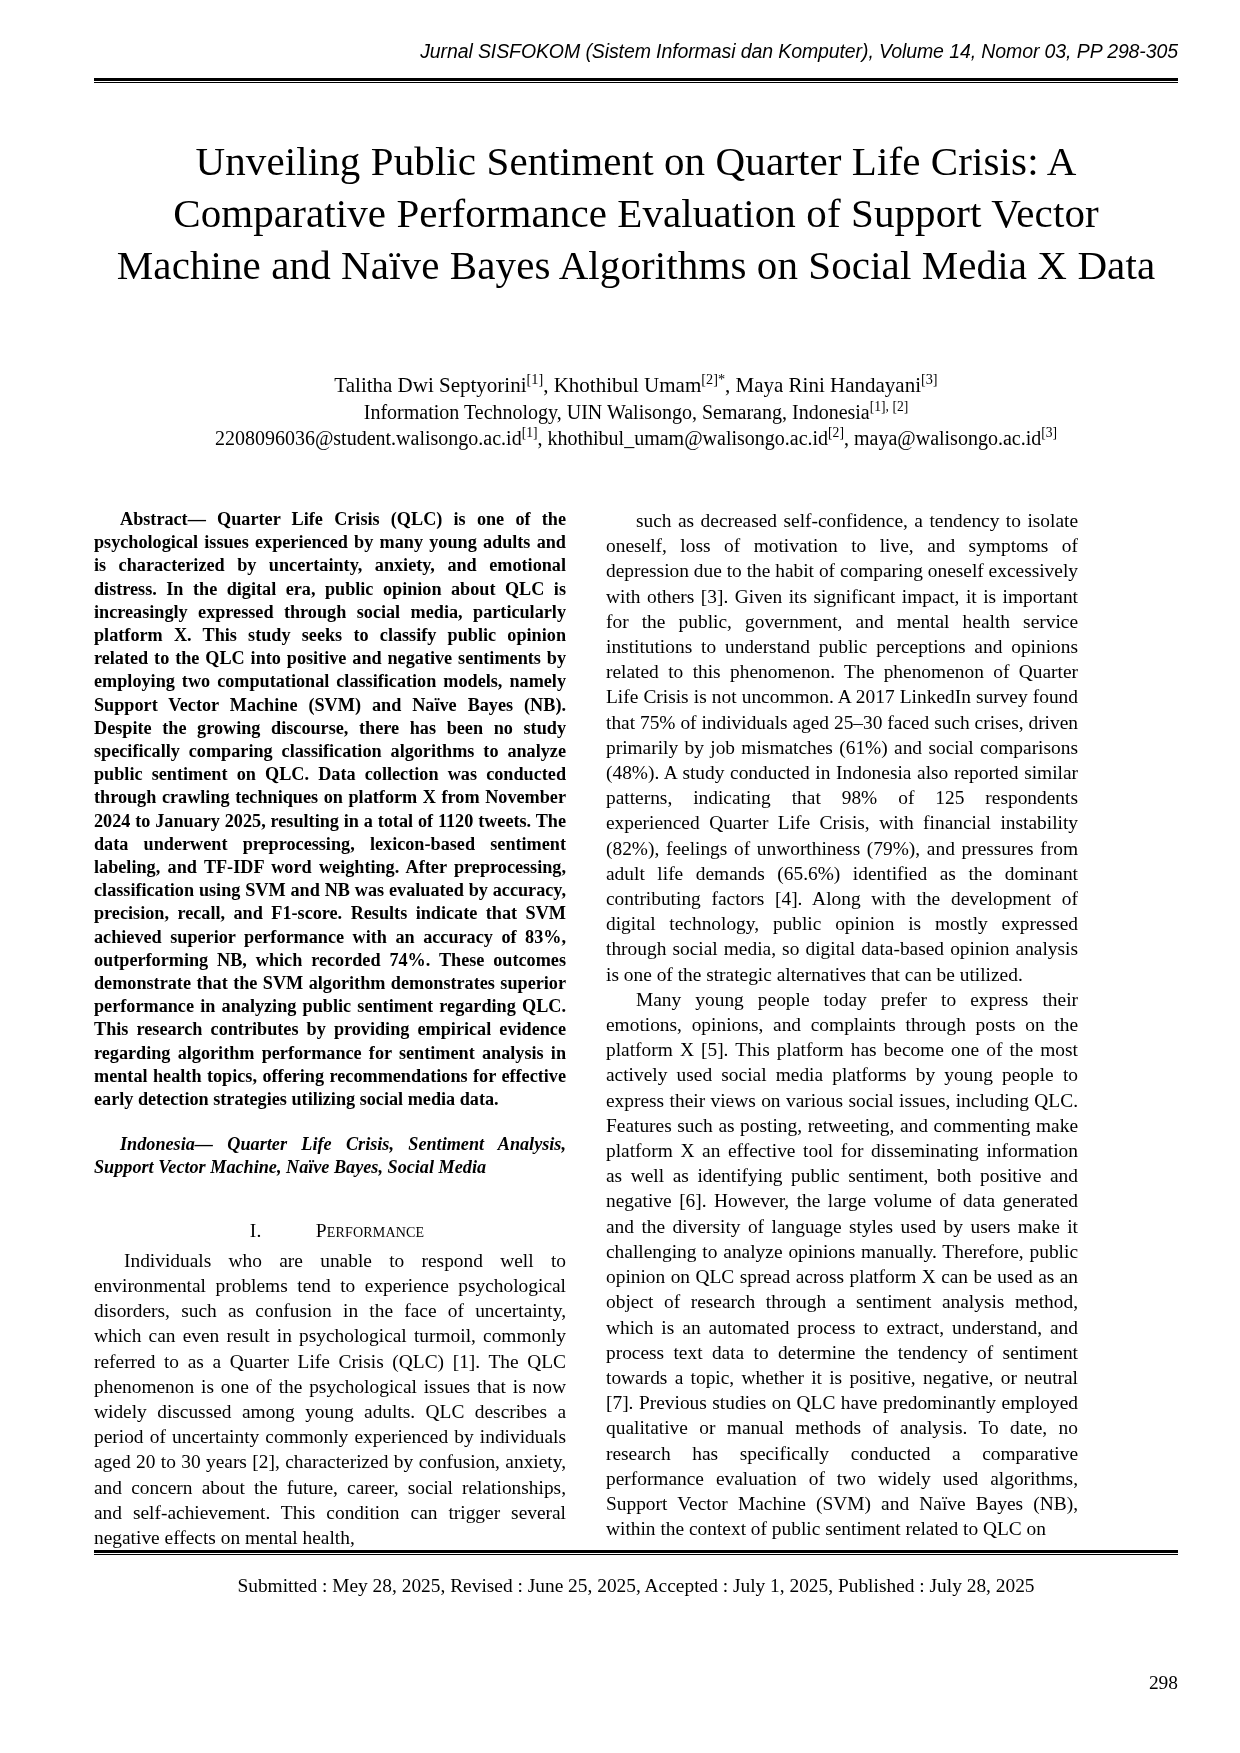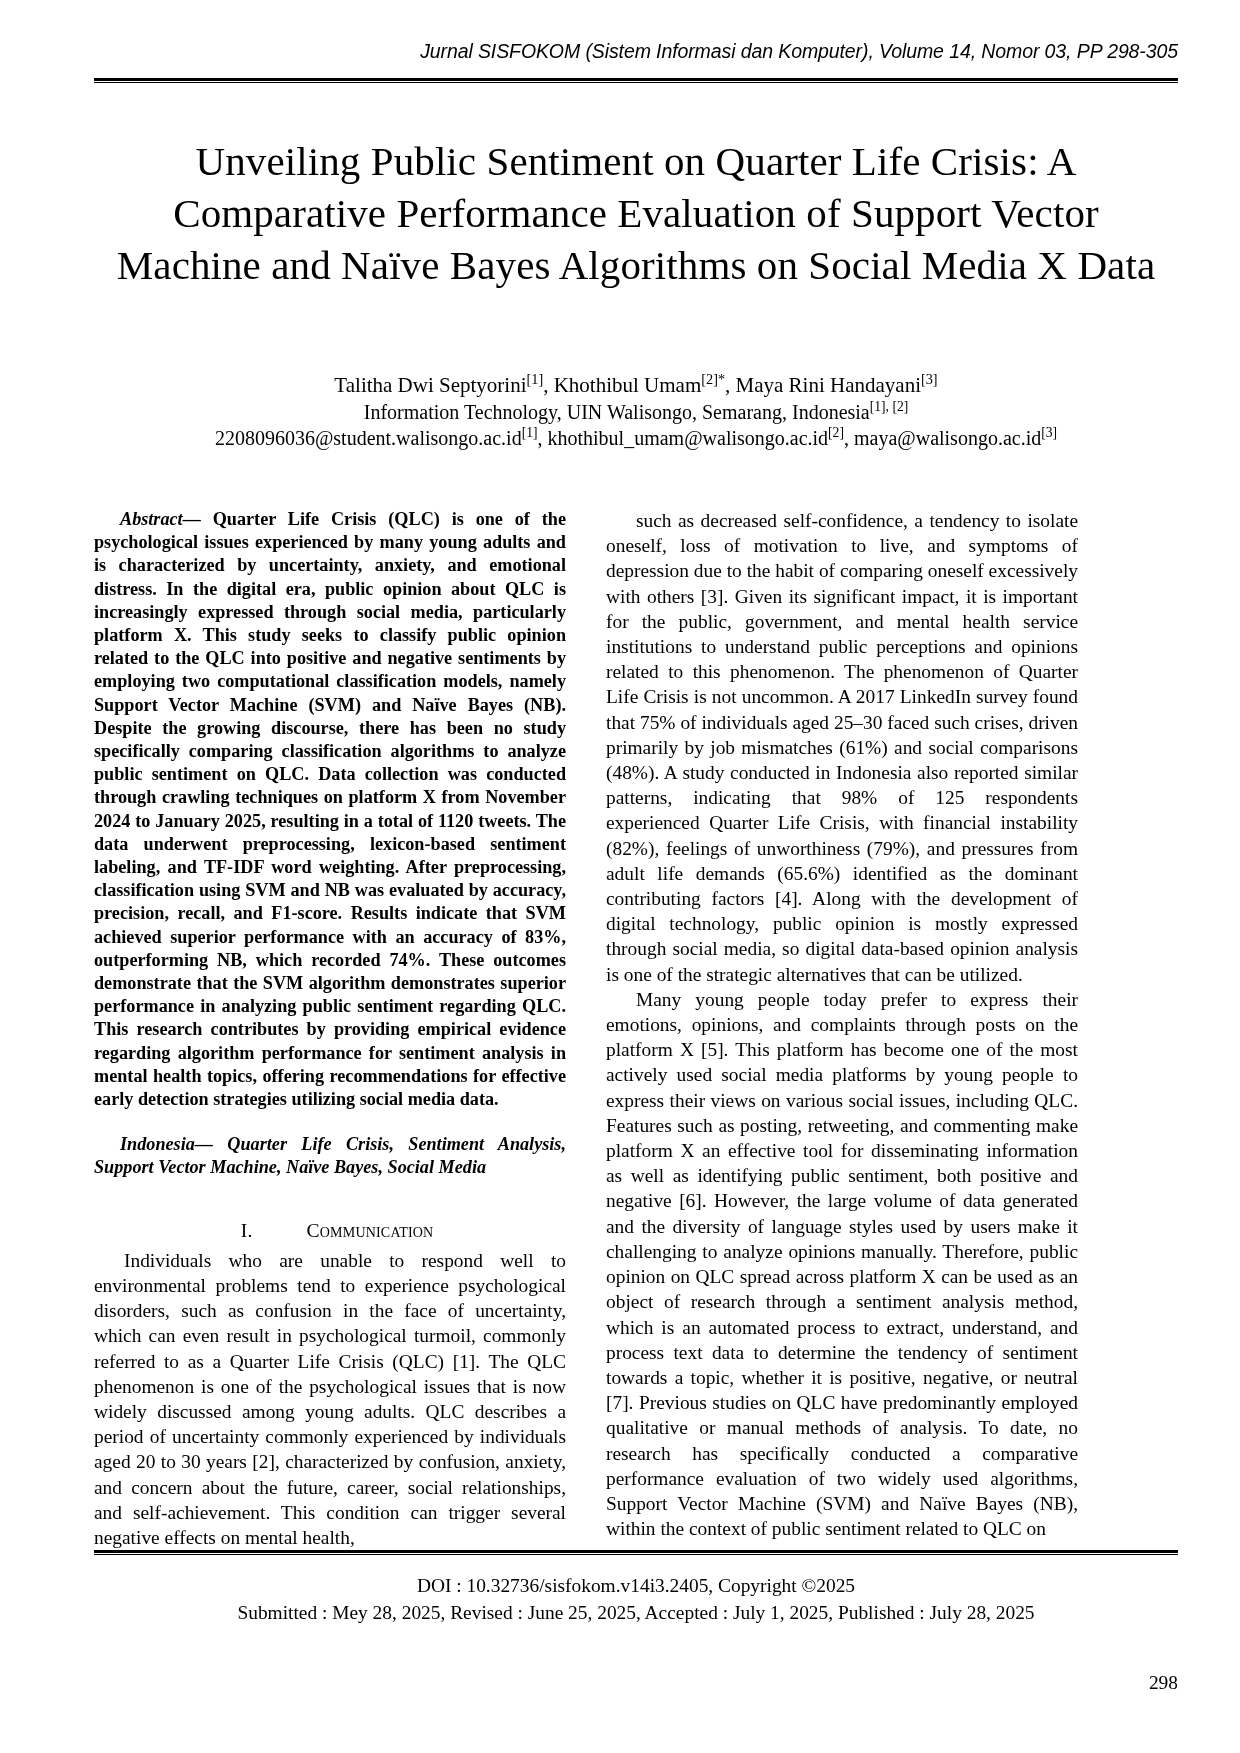--- a/index.html
+++ b/index.html
@@ -93,21 +93,21 @@
 
   .abstract-p {
     font-weight: bold;
     font-size: 18.2px;
     line-height: 23.2px;
     text-align: justify;
     margin: 0 0 0 0;
     text-indent: 26px;
     hyphens: auto;
   }
-  .abstract-p .lead { font-style: italic; font-weight: bold; }
+  .abstract-p .lead { font-weight: bold; }
 
   .keywords-p {
     font-weight: bold;
     font-style: italic;
     font-size: 18.2px;
     line-height: 23.2px;
     text-align: justify;
     margin: 22px 0 0 0;
     text-indent: 26px;
   }
@@ -186,34 +186,33 @@
     </div>
   </div>
 
   <div class="columns">
 
     <div class="col col-left">
       <p class="abstract-p"><span class="lead">Abstract—</span><span> Quarter Life Crisis (QLC) is one of the psychological issues experienced by many young adults and is characterized by uncertainty, anxiety, and emotional distress. In the digital era, public opinion about QLC is increasingly expressed through social media, particularly platform X. This study seeks to classify public opinion related to the QLC into positive and negative sentiments by employing two computational classification models, namely Support Vector Machine (SVM) and Naïve Bayes (NB). Despite the growing discourse, there has been no study specifically comparing classification algorithms to analyze public sentiment on QLC. Data collection was conducted through crawling techniques on platform X from November 2024 to January 2025, resulting in a total of 1120 tweets. The data underwent preprocessing, lexicon-based sentiment labeling, and TF-IDF word weighting. After preprocessing, classification using SVM and NB was evaluated by accuracy, precision, recall, and F1-score. Results indicate that SVM achieved superior performance with an accuracy of 83%, outperforming NB, which recorded 74%. These outcomes demonstrate that the SVM algorithm demonstrates superior performance in analyzing public sentiment regarding QLC. This research contributes by providing empirical evidence regarding algorithm performance for sentiment analysis in mental health topics, offering recommendations for effective early detection strategies utilizing social media data.</span></p>
 
       <p class="keywords-p"><span class="lead">Indonesia—</span><span> Quarter Life Crisis, Sentiment Analysis, Support Vector Machine, Naïve Bayes, Social Media</span></p>
 
-      <div class="section-head"><span class="numeral">I.</span><span>Communication</span></div>
+      <div class="section-head"><span class="numeral">I.</span><span>Performance</span></div>
 
       <p class="body-p">Individuals who are unable to respond well to environmental problems tend to experience psychological disorders, such as confusion in the face of uncertainty, which can even result in psychological turmoil, commonly referred to as a Quarter Life Crisis (QLC) [1]. The QLC phenomenon is one of the psychological issues that is now widely discussed among young adults. QLC describes a period of uncertainty commonly experienced by individuals aged 20 to 30 years [2], characterized by confusion, anxiety, and concern about the future, career, social relationships, and self-achievement. This condition can trigger several negative effects on mental health,</p>
     </div>
 
     <div class="col col-right">
       <p class="body-p">such as decreased self-confidence, a tendency to isolate oneself, loss of motivation to live, and symptoms of depression due to the habit of comparing oneself excessively with others [3]. Given its significant impact, it is important for the public, government, and mental health service institutions to understand public perceptions and opinions related to this phenomenon. The phenomenon of Quarter Life Crisis is not uncommon. A 2017 LinkedIn survey found that 75% of individuals aged 25–30 faced such crises, driven primarily by job mismatches (61%) and social comparisons (48%). A study conducted in Indonesia also reported similar patterns, indicating that 98% of 125 respondents experienced Quarter Life Crisis, with financial instability (82%), feelings of unworthiness (79%), and pressures from adult life demands (65.6%) identified as the dominant contributing factors [4]. Along with the development of digital technology, public opinion is mostly expressed through social media, so digital data-based opinion analysis is one of the strategic alternatives that can be utilized.</p>
       <p class="body-p">Many young people today prefer to express their emotions, opinions, and complaints through posts on the platform X [5]. This platform has become one of the most actively used social media platforms by young people to express their views on various social issues, including QLC. Features such as posting, retweeting, and commenting make platform X an effective tool for disseminating information as well as identifying public sentiment, both positive and negative [6]. However, the large volume of data generated and the diversity of language styles used by users make it challenging to analyze opinions manually. Therefore, public opinion on QLC spread across platform X can be used as an object of research through a sentiment analysis method, which is an automated process to extract, understand, and process text data to determine the tendency of sentiment towards a topic, whether it is positive, negative, or neutral [7]. Previous studies on QLC have predominantly employed qualitative or manual methods of analysis. To date, no research has specifically conducted a comparative performance evaluation of two widely used algorithms, Support Vector Machine (SVM) and Naïve Bayes (NB), within the context of public sentiment related to QLC on</p>
     </div>
 
   </div>
 
   <div class="rule-bottom"></div>
 
   <div class="footer">
-    <div>DOI : 10.32736/sisfokom.v14i3.2405, Copyright ©2025</div>
     <div>Submitted : Mey 28, 2025, Revised : June 25, 2025, Accepted : July 1, 2025, Published : July 28, 2025</div>
   </div>
 
   <div class="page-number">298</div>
 
 </div>
 
 </body></html>

